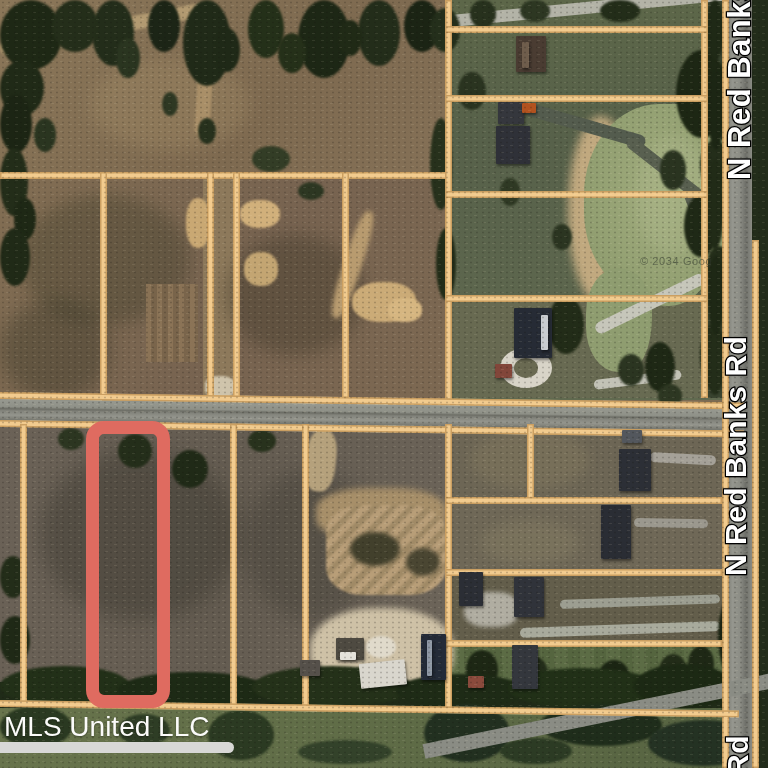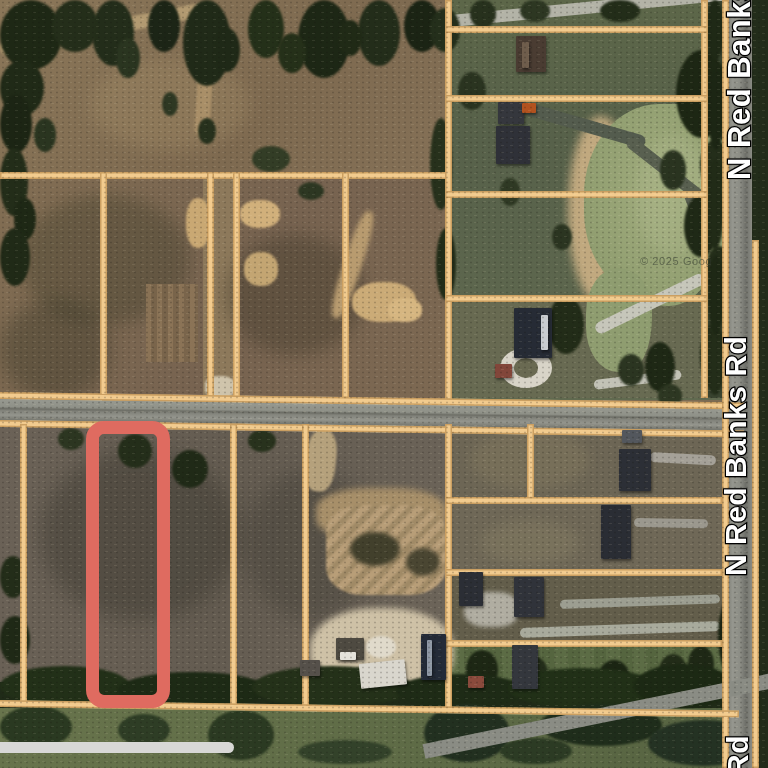--- a/index.html
+++ b/index.html
@@ -219,18 +219,19 @@
       <div class="f bld" style="left: 468px; top: 676px; width: 16px; height: 12px; background: rgb(138, 74, 60);"></div>
       <div class="f bld" style="left: 360px; top: 664px; width: 46px; height: 25px; background: rgb(217, 214, 205); transform: rotate(-6deg); transform-origin: left center;"></div>
       <div class="f bld" style="left: 421px; top: 634px; width: 25px; height: 46px; background: rgb(36, 43, 56);"></div>
       <div class="f bld" style="left: 427px; top: 640px; width: 5px; height: 36px; background: rgb(143, 152, 165);"></div>
       <div class="f bld" style="left: 336px; top: 638px; width: 28px; height: 22px; background: rgb(78, 74, 65);"></div>
       <div class="f bld" style="left: 300px; top: 660px; width: 20px; height: 16px; background: rgb(85, 80, 74);"></div>
       <div class="f bld" style="left: 340px; top: 652px; width: 16px; height: 8px; background: rgb(228, 226, 218);"></div>
     </div>
   <div class="noise"></div>
   <div id="highlight" style="border-color: rgb(223, 107, 96);"></div>
-  <div class="copyright">© 2025 Goog</div>
+  <div class="copyright">© 2034 Goog</div>
   <div class="road-label rl1">N Red Banks</div>
   <div class="road-label rl2">N Red Banks Rd</div>
   <div class="road-label rl3">Rd</div>
+  <div class="mls">MLS United LLC</div>
   <div class="attr-bar" style="background: rgb(216, 216, 214);"></div>
 </div>
 
 </body></html>

